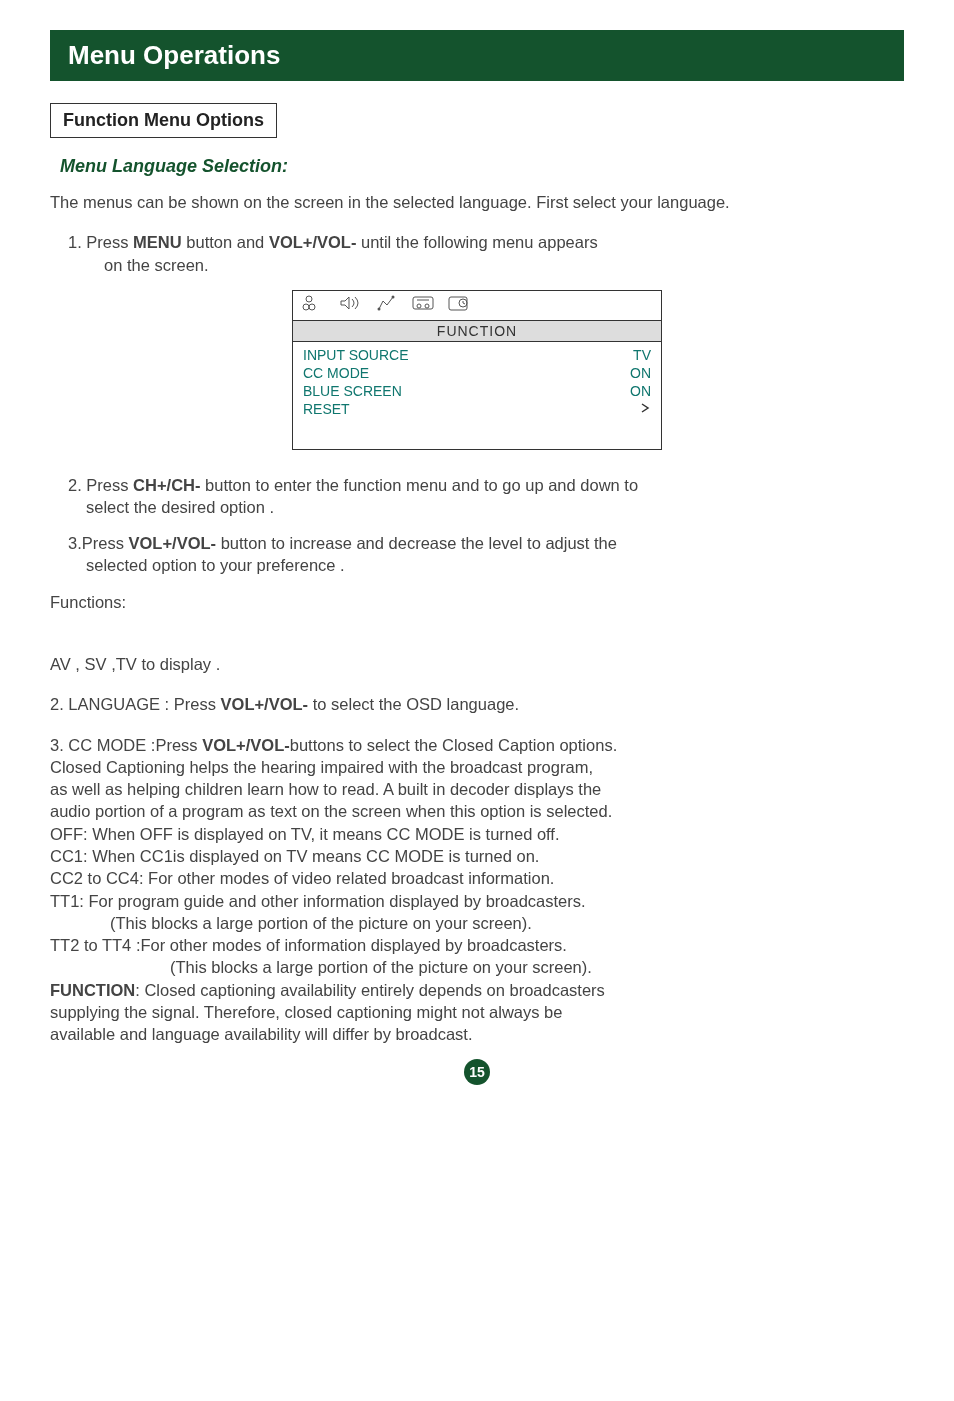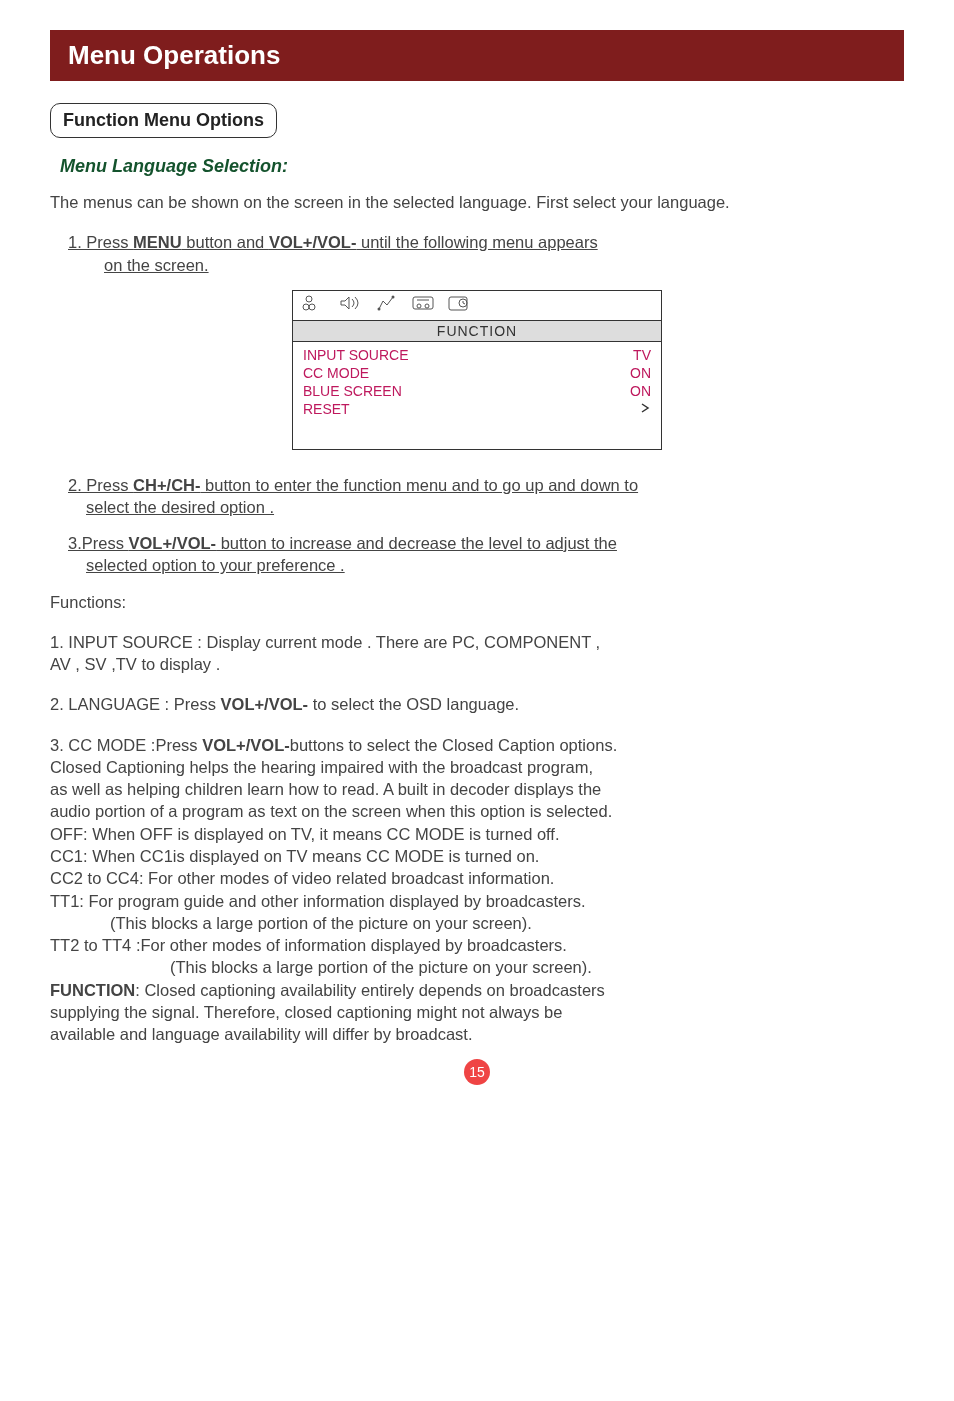--- a/index.html
+++ b/index.html
@@ -8,31 +8,31 @@
     padding: 0;
     font-family: Arial, Helvetica, sans-serif;
     background: #fff;
     color: #444;
     width: 954px;
   }
   .page {
     padding: 30px 50px 30px 50px;
   }
   .title-bar {
-    background: #7f1d1d;
+    background: #14532d;
     color: #fff;
     padding: 10px 18px;
     font-size: 26px;
     font-weight: bold;
     margin-bottom: 22px;
   }
   .section-box {
     display: inline-block;
     border: 1px solid #333;
-    border-radius: 10px;
+    border-radius: 0;
     padding: 6px 12px;
     font-weight: bold;
     font-size: 18px;
     color: #222;
     margin-bottom: 18px;
   }
   .subheading {
     font-weight: bold;
     font-style: italic;
     font-size: 18px;
@@ -40,21 +40,20 @@
     color: #14532d;
   }
   .body-text {
     font-size: 16.5px;
     line-height: 1.35;
     margin: 0 0 18px 0;
   }
   .step {
     margin-left: 18px;
     margin-bottom: 14px;
-    text-decoration: underline;
   }
   .step-sub {
     margin-left: 36px;
   }
   .bold { font-weight: bold; }
   .menu-figure {
     margin: 14px auto 24px auto;
     width: 370px;
     border: 1px solid #333;
   }
@@ -72,35 +71,35 @@
     text-align: center;
     font-size: 14px;
     letter-spacing: 1px;
     padding: 2px 0;
     border-bottom: 1px solid #333;
     color: #333;
   }
   .menu-body {
     padding: 4px 10px 30px 10px;
     font-size: 14px;
-    color: #be185d;
+    color: #0f766e;
   }
   .menu-row {
     display: flex;
     justify-content: space-between;
     line-height: 1.3;
   }
   .menu-row .right { text-align: right; }
   .page-num {
     width: 26px; height: 26px;
     border-radius: 50%;
-    background: #ef4444;
+    background: #14532d;
     color: #fff;
     font-size: 14px;
-    font-weight: normal;
+    font-weight: bold;
     display: flex;
     align-items: center;
     justify-content: center;
     margin: 14px auto 0 auto;
   }
   .indent-note {
     margin-left: 60px;
   }
   .indent-note2 {
     margin-left: 120px;
@@ -195,21 +194,21 @@
 
   <div class="body-text step">
     <span>3.Press </span><span class="bold">VOL+/VOL-</span><span> button to increase and decrease the level to adjust the</span><br>
     <span style="margin-left:18px">selected option to your preference .</span>
   </div>
 
 
   <p class="body-text">Functions:</p>
 
   <p class="body-text">
-    <span>1. INPUT SOURCE : Display current mode . There are PC, COMPONENT ,</span><br>
+    <br>
     <span>AV , SV ,TV  to display .</span>
   </p>
 
   <p class="body-text">
     <span>2. LANGUAGE : Press </span><span class="bold">VOL+/VOL-</span><span> to select the OSD language.</span>
   </p>
 
   <div class="body-text" style="margin-bottom:0">
     <span>3. CC MODE :Press </span><span class="bold">VOL+/VOL-</span><span>buttons to select the Closed Caption options.</span><br>
     <span>Closed Captioning helps the hearing impaired with the broadcast program,</span><br>

